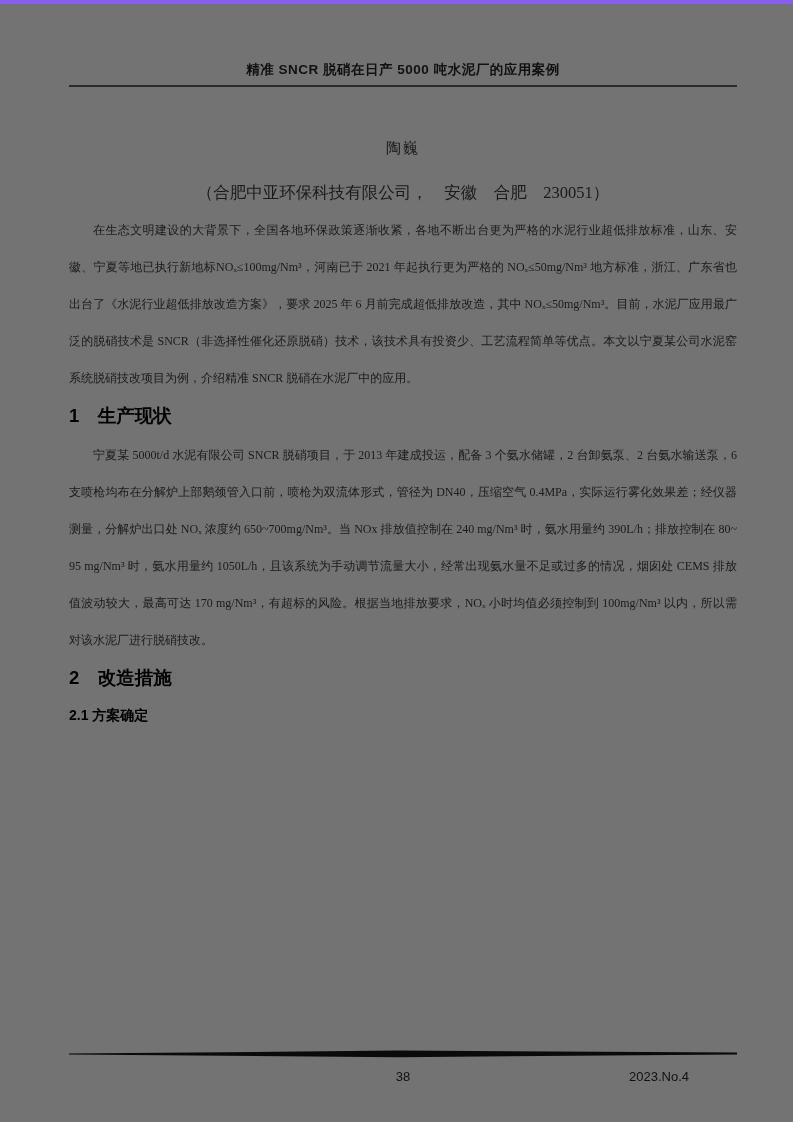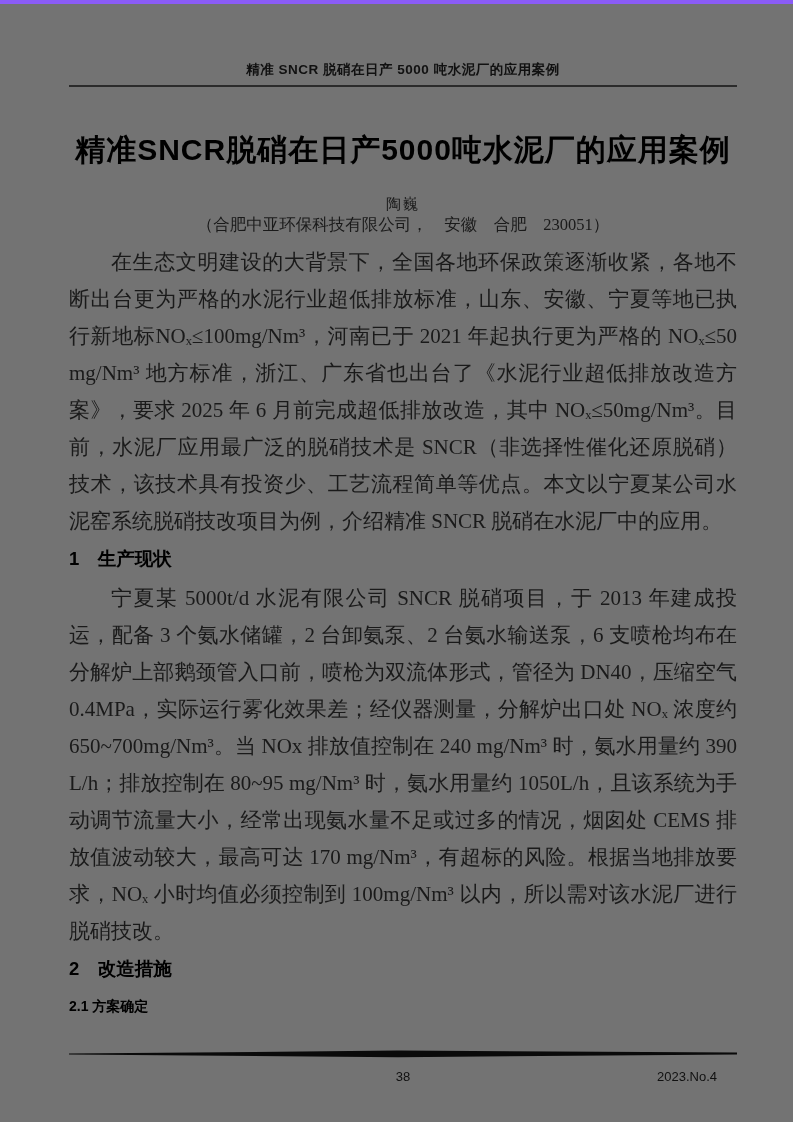--- a/index.html
+++ b/index.html
@@ -30,64 +30,63 @@
     margin:16px 0 0;
     font-family:"Liberation Sans","DejaVu Sans",sans-serif;
     font-size:30px;font-weight:bold;letter-spacing:1px;
     text-align:center;line-height:40px;color:#000;
   }
   .author{
     margin:24px 0 0;text-align:center;
     font-size:15px;line-height:20px;letter-spacing:2px;
   }
   .affiliation{
-    margin:0 0 0;text-align:center;
+    margin:24px 0 0;text-align:center;
     font-size:16.5px;line-height:22px;
   }
   h2.sec{
     margin:26px 0 0;
     font-family:"Liberation Sans","DejaVu Sans",sans-serif;
     font-size:18.5px;font-weight:bold;line-height:26px;color:#000;
   }
   h2.sec.tight{margin-top:6px;}
   h3.subsec{
     margin:12px 0 0;
     font-family:"Liberation Sans","DejaVu Sans",sans-serif;
     font-size:14px;font-weight:bold;line-height:24px;color:#000;
   }
   p.body-par{
     margin:8px 0 0;
-    font-size:21px;line-height:37px;
+    font-size:12px;line-height:37px;
     text-align:justify;text-justify:inter-ideograph;
     text-indent:2em;
     word-break:break-all;
   }
   
   .footer{position:absolute;left:69px;right:56px;top:1046px;}
   .footer-rule{display:block;width:100%;height:8px;}
   .footer-row{
     position:relative;margin-top:11px;
     font-family:"Liberation Sans","DejaVu Sans",sans-serif;
     font-size:13px;color:#111;
   }
   .page-number{text-align:center;}
-  .issue-number{position:absolute;right:20px;top:0;text-align:right;}
+  .issue-number{position:absolute;right:48px;top:0;text-align:right;}
 </style>
 </head>
 <body>
 
 <div class="page">
 
   <div class="running-head-wrap">
     <span class="running-head">精准 SNCR 脱硝在日产 5000 吨水泥厂的应用案例</span>
   </div>
 
   <div class="main">
 
-    <h1 class="article-title">精准SNCR脱硝在日产5000吨水泥厂的应用案例</h1>
 
     <div class="author">陶巍</div>
 
     <div class="affiliation">（合肥中亚环保科技有限公司，　安徽　合肥　230051）</div>
 
 
     <p class="body-par">在生态文明建设的大背景下，全国各地环保政策逐渐收紧，各地不断出台更为严格的水泥行业超低排放标准，山东、安徽、宁夏等地已执行新地标NOₓ≤100mg/Nm³，河南已于 2021 年起执行更为严格的 NOₓ≤50mg/Nm³ 地方标准，浙江、广东省也出台了《水泥行业超低排放改造方案》，要求 2025 年 6 月前完成超低排放改造，其中 NOₓ≤50mg/Nm³。目前，水泥厂应用最广泛的脱硝技术是 SNCR（非选择性催化还原脱硝）技术，该技术具有投资少、工艺流程简单等优点。本文以宁夏某公司水泥窑系统脱硝技改项目为例，介绍精准 SNCR 脱硝在水泥厂中的应用。</p>
 
     <h2 class="sec tight">1　生产现状</h2>
 

